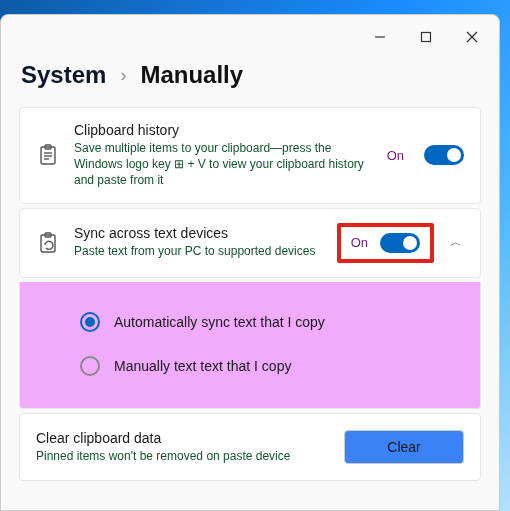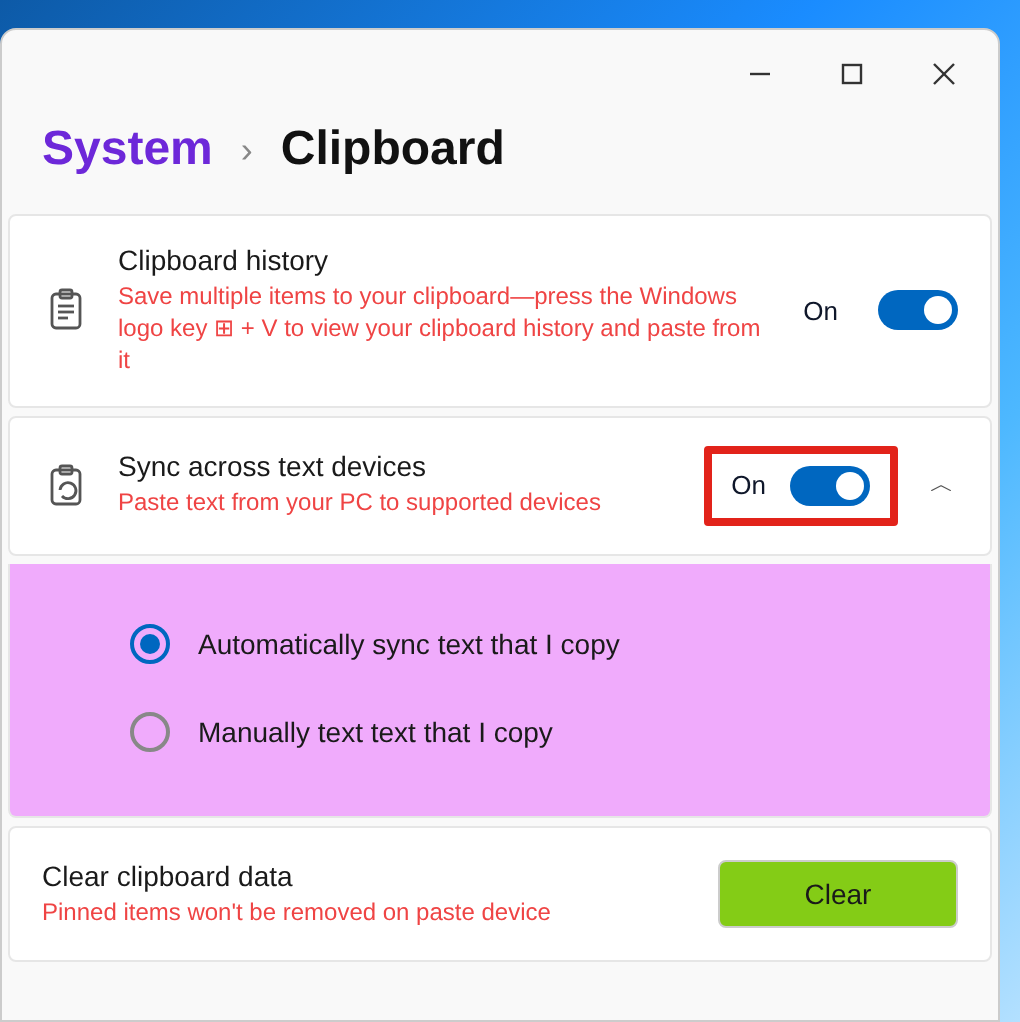--- a/index.html
+++ b/index.html
@@ -38,24 +38,24 @@
       color: #333;
       font-size: 14px;
     }
     .breadcrumb {
       padding: 6px 20px 18px 20px;
       display: flex;
       align-items: center;
       gap: 14px;
       font-size: 24px;
     }
-    .crumb-system { color: #6d28d9; font-weight: 600; }
+    .crumb-system { color: #0f172a; font-weight: 600; }
     .crumb-sep { color: #888; font-size: 18px; }
     .crumb-page { color: #111; font-weight: 700; }
-    .content { padding: 0 3px; }
+    .content { padding: 0 18px; }
     .card {
       background: #fff;
       border: 1px solid #e6e6e6;
       border-radius: 4px;
       margin-bottom: 4px;
     }
     .row {
       display: flex;
       align-items: center;
       padding: 14px 16px;
@@ -64,22 +64,22 @@
     .row-icon {
       width: 24px;
       flex: 0 0 24px;
       color: #555;
       display: flex;
       align-items: center;
       justify-content: center;
     }
     .row-text { flex: 1; }
     .row-title { font-size: 14px; color: #1a1a1a; }
-    .row-desc { font-size: 12px; color: #ef4444; margin-top: 2px; line-height: 1.35; }
-    .row-state { font-size: 13px; color: #0f172a; margin-right: 6px; }
+    .row-desc { font-size: 12px; color: #14532d; margin-top: 2px; line-height: 1.35; }
+    .row-state { font-size: 13px; color: #701a75; margin-right: 6px; }
     .toggle {
       width: 40px; height: 20px; border-radius: 10px;
       background: #0067c0; position: relative; flex: 0 0 40px;
     }
     .toggle::after {
       content: ""; position: absolute; right: 3px; top: 3px;
       width: 14px; height: 14px; border-radius: 50%; background: #fff;
     }
     .chevron { width: 16px; color: #555; text-align: center; font-size: 12px; }
     .highlight {
@@ -112,21 +112,21 @@
       border-radius: 50%; background: #0067c0;
     }
     .clear-row {
       display: flex; align-items: center; padding: 16px;
       gap: 16px;
     }
     .clear-text { flex: 1; }
     .clear-btn {
       width: 120px; height: 34px;
       border: 1px solid #ccc; border-radius: 4px;
-      background: #84cc16; font-size: 14px; color: #1a1a1a;
+      background: #3b82f6; font-size: 14px; color: #1a1a1a;
       display: flex; align-items: center; justify-content: center;
     }
   </style>
 </head>
 <body>
 
 <div class="window">
   <div class="titlebar">
     <div class="titlebar-btn">
       <svg width="12" height="12" viewBox="0 0 12 12">
@@ -142,21 +142,21 @@
       <svg width="12" height="12" viewBox="0 0 12 12">
           <line x1="1" y1="1" x2="11" y2="11" stroke="#333" stroke-width="1.2"></line>
           <line x1="11" y1="1" x2="1" y2="11" stroke="#333" stroke-width="1.2"></line>
         </svg>
     </div>
   </div>
 
   <div class="breadcrumb">
     <span class="crumb-system">System</span>
     <span class="crumb-sep">›</span>
-    <span class="crumb-page">Clipboard</span>
+    <span class="crumb-page">Manually</span>
   </div>
 
   <div class="content">
 
     <div class="card">
       <div class="row">
         <div class="row-icon">
           <svg width="20" height="22" viewBox="0 0 20 22" fill="none" stroke="#555" stroke-width="1.4">
             <rect x="3" y="3" width="14" height="17" rx="2"></rect>
             <rect x="7" y="1" width="6" height="4" rx="1"></rect>

